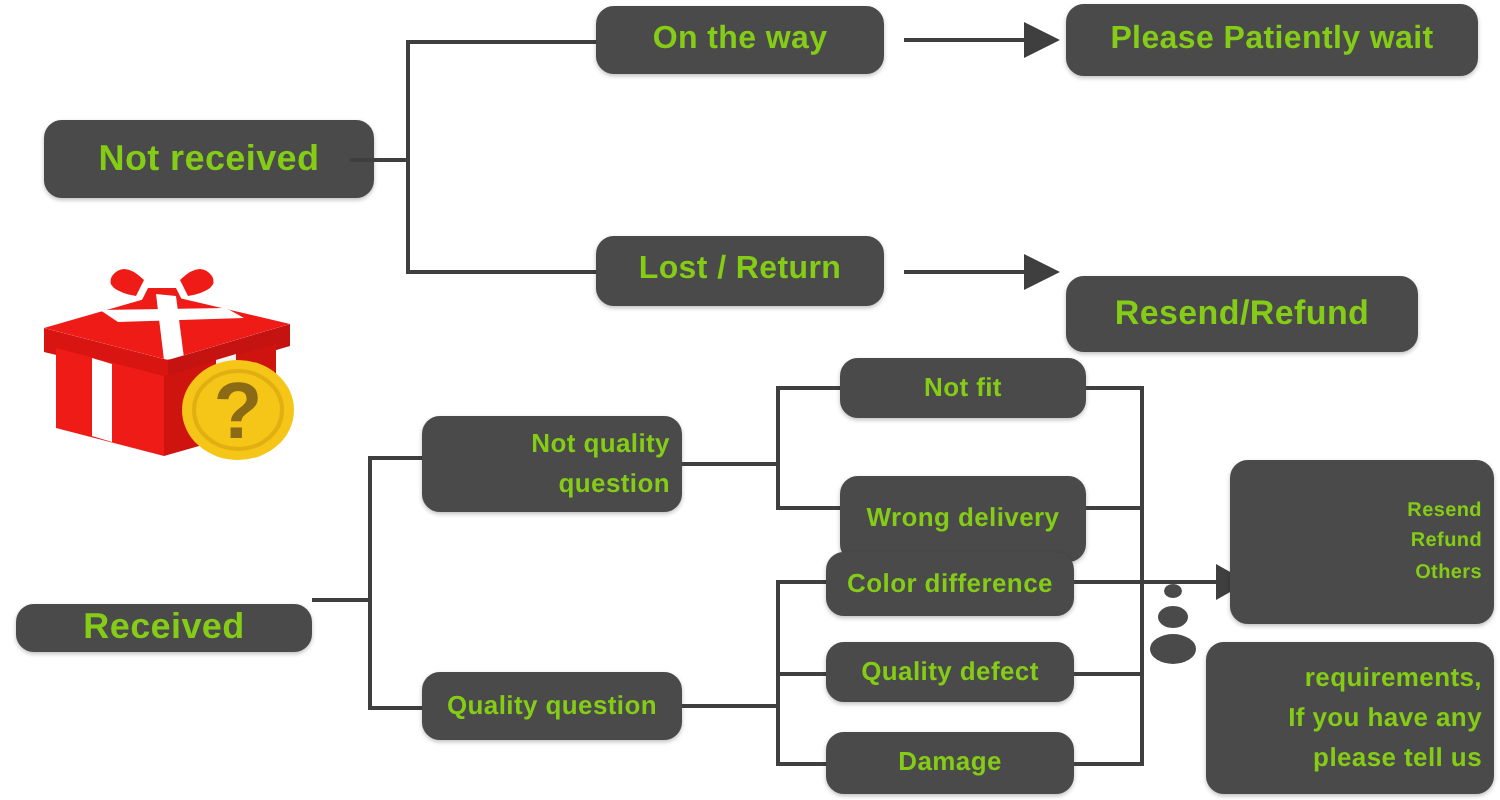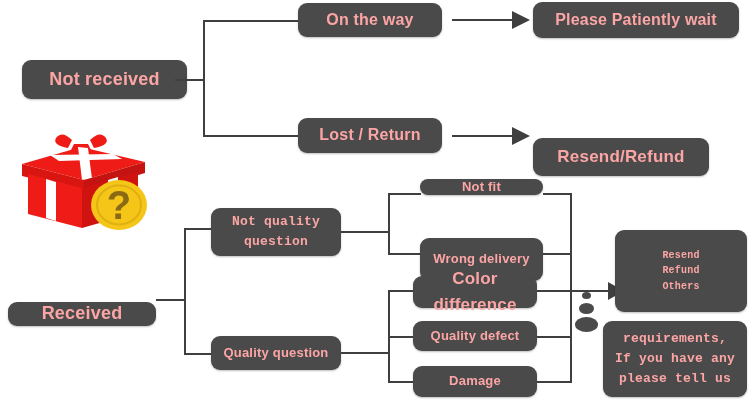--- a/index.html
+++ b/index.html
@@ -11,35 +11,35 @@
     position: relative;
     width: 750px;
     height: 400px;
     background: #ffffff;
     overflow: hidden;
     font-family: "Liberation Sans", sans-serif;
   }
   .node {
     position: absolute;
     background: #4a4a4a;
-    color: #fca5a5;
+    color: #84cc16;
     border-radius: 9px;
     display: flex;
     align-items: center;
     justify-content: center;
-    text-align: center;
+    text-align: right;
     font-weight: bold;
     box-sizing: border-box;
     line-height: 1.55;
     letter-spacing: 0.2px;
     box-shadow: 0 1px 2px rgba(0,0,0,0.25);
     padding: 2px 6px;
   }
   .node.multiline { flex-direction: column; }
-  .node.multiline span { display: block; width: 100%; font-family: Liberation Mono, monospace; }
+  .node.multiline span { display: block; width: 100%; }
 
   
   .hline {
     position: absolute;
     background: #3f3f3f;
     height: 2px;
   }
   .vline {
     position: absolute;
     background: #3f3f3f;
@@ -139,25 +139,25 @@
   <div class="vline" style="left:388px; top:194px; height:60px;"></div>
   <div class="hline" style="left:388px; top:193px; width:33px;"></div>
   <div class="hline" style="left:388px; top:253px; width:33px;"></div>
 
   <div class="hline" style="left:341px; top:352px; width:48px;"></div>
   <div class="vline" style="left:388px; top:291px; height:91px;"></div>
   <div class="hline" style="left:388px; top:290px; width:26px;"></div>
   <div class="hline" style="left:388px; top:336px; width:26px;"></div>
   <div class="hline" style="left:388px; top:381px; width:26px;"></div>
 
-  <div class="node" style="left:420px; top:179px; width:123px; height:16px; font-size:13px;">Not fit</div>
+  <div class="node" style="left:420px; top:179px; width:123px; height:30px; font-size:13px;">Not fit</div>
 
   <div class="node" style="left:420px; top:238px; width:123px; height:43px; font-size:13px;">Wrong delivery</div>
 
-  <div class="node" style="left:413px; top:276px; width:124px; height:32px; font-size:17px;">Color difference</div>
+  <div class="node" style="left:413px; top:276px; width:124px; height:32px; font-size:13px;">Color difference</div>
 
   <div class="node" style="left:413px; top:321px; width:124px; height:30px; font-size:13px;">Quality defect</div>
 
   <div class="node" style="left:413px; top:366px; width:124px; height:31px; font-size:13px;">Damage</div>
 
   <div class="hline" style="left:543px; top:193px; width:29px;"></div>
   <div class="hline" style="left:543px; top:253px; width:29px;"></div>
   <div class="hline" style="left:537px; top:336px; width:35px;"></div>
   <div class="hline" style="left:537px; top:381px; width:35px;"></div>
   <div class="vline" style="left:570px; top:193px; height:189px;"></div>

